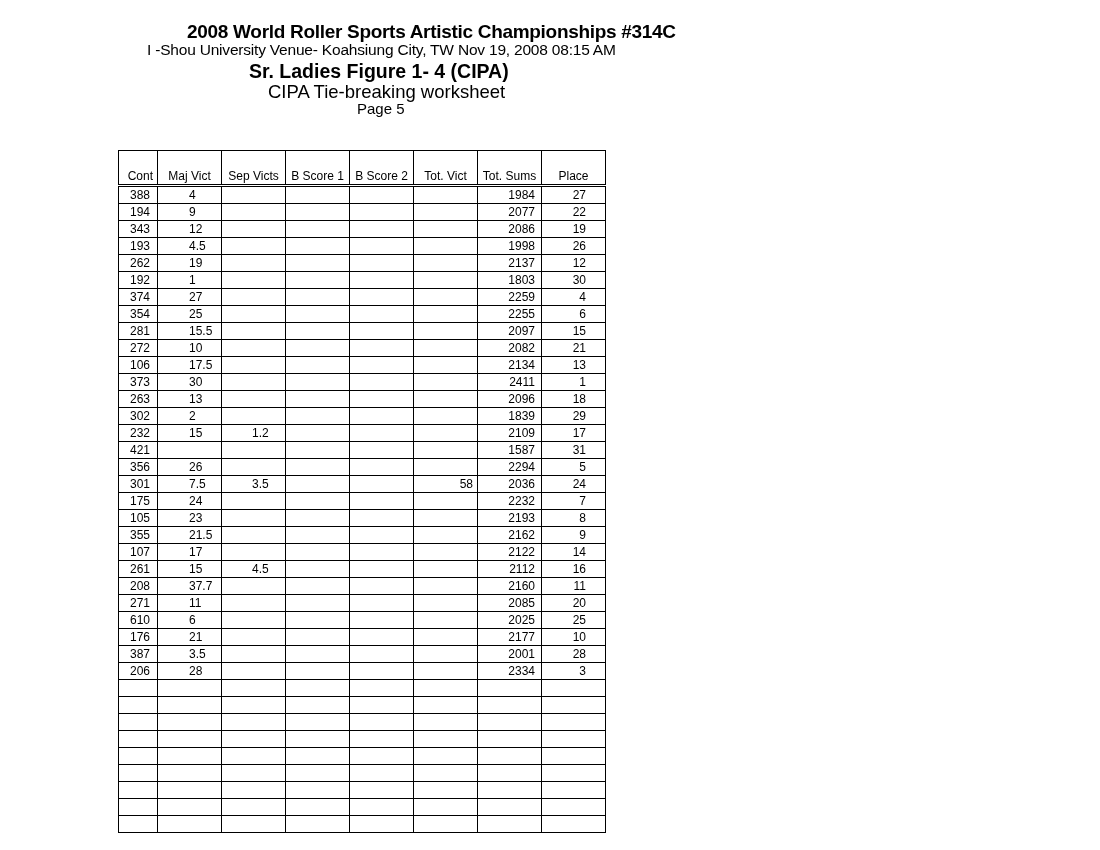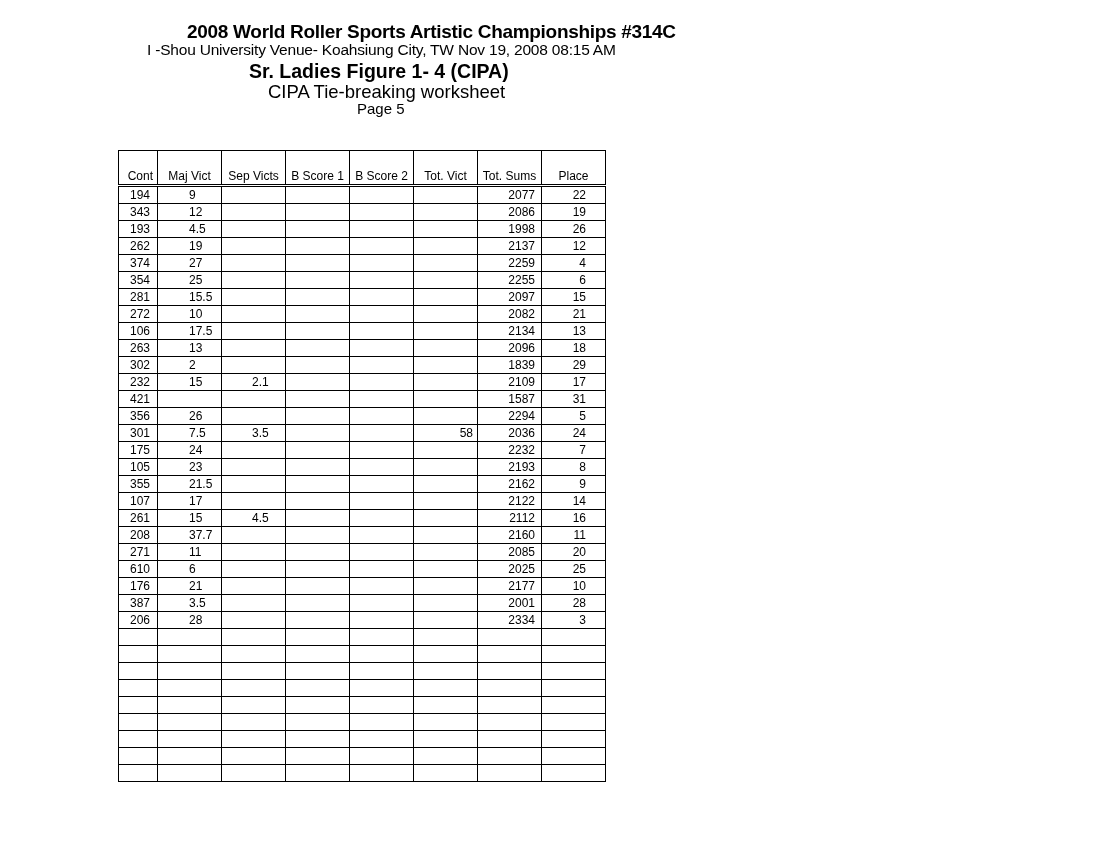--- a/index.html
+++ b/index.html
@@ -50,20 +50,30 @@
       <th>Sep Victs</th>
       <th>B Score 1</th>
       <th>B Score 2</th>
       <th>Tot. Vict</th>
       <th>Tot. Sums</th>
       <th>Place</th>
     </tr>
   </thead>
   <tbody id="tbody">
       <tr>
+        <td>388</td>
+        <td>4</td>
+        <td></td>
+        <td></td>
+        <td></td>
+        <td></td>
+        <td>1984</td>
+        <td>27</td>
+      </tr>
+      <tr>
         <td>194</td>
         <td>9</td>
         <td></td>
         <td></td>
         <td></td>
         <td></td>
         <td>2077</td>
         <td>22</td>
       </tr>
       <tr>
@@ -90,20 +100,30 @@
         <td>262</td>
         <td>19</td>
         <td></td>
         <td></td>
         <td></td>
         <td></td>
         <td>2137</td>
         <td>12</td>
       </tr>
       <tr>
+        <td>192</td>
+        <td>1</td>
+        <td></td>
+        <td></td>
+        <td></td>
+        <td></td>
+        <td>1803</td>
+        <td>30</td>
+      </tr>
+      <tr>
         <td>374</td>
         <td>27</td>
         <td></td>
         <td></td>
         <td></td>
         <td></td>
         <td>2259</td>
         <td>4</td>
       </tr>
       <tr>
@@ -140,20 +160,30 @@
         <td>106</td>
         <td>17.5</td>
         <td></td>
         <td></td>
         <td></td>
         <td></td>
         <td>2134</td>
         <td>13</td>
       </tr>
       <tr>
+        <td>373</td>
+        <td>30</td>
+        <td></td>
+        <td></td>
+        <td></td>
+        <td></td>
+        <td>2411</td>
+        <td>1</td>
+      </tr>
+      <tr>
         <td>263</td>
         <td>13</td>
         <td></td>
         <td></td>
         <td></td>
         <td></td>
         <td>2096</td>
         <td>18</td>
       </tr>
       <tr>
@@ -162,21 +192,21 @@
         <td></td>
         <td></td>
         <td></td>
         <td></td>
         <td>1839</td>
         <td>29</td>
       </tr>
       <tr>
         <td>232</td>
         <td>15</td>
-        <td>2.1</td>
+        <td>1.2</td>
         <td></td>
         <td></td>
         <td></td>
         <td>2109</td>
         <td>17</td>
       </tr>
       <tr>
         <td>421</td>
         <td></td>
         <td></td>

